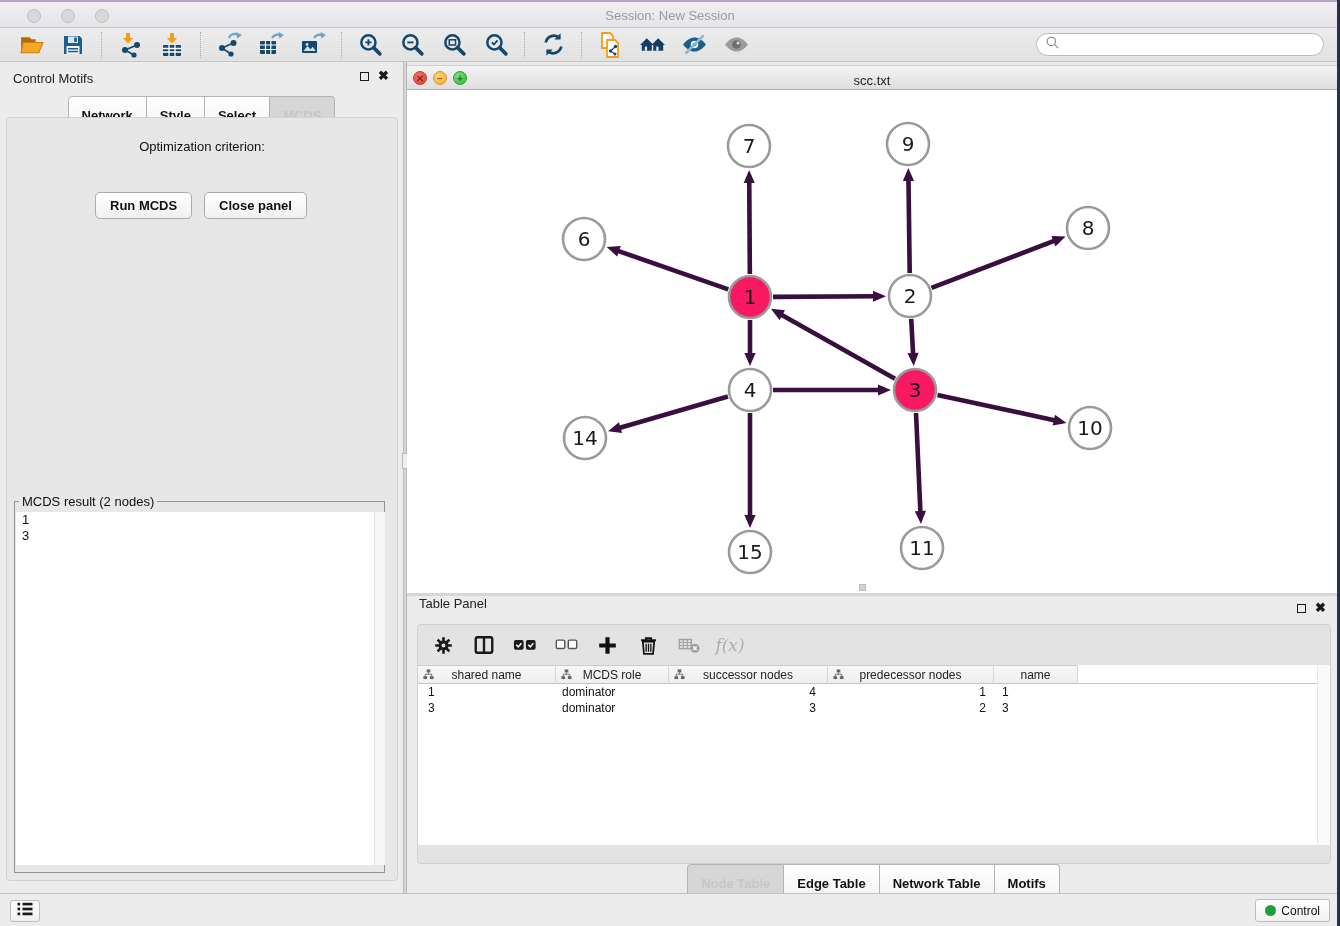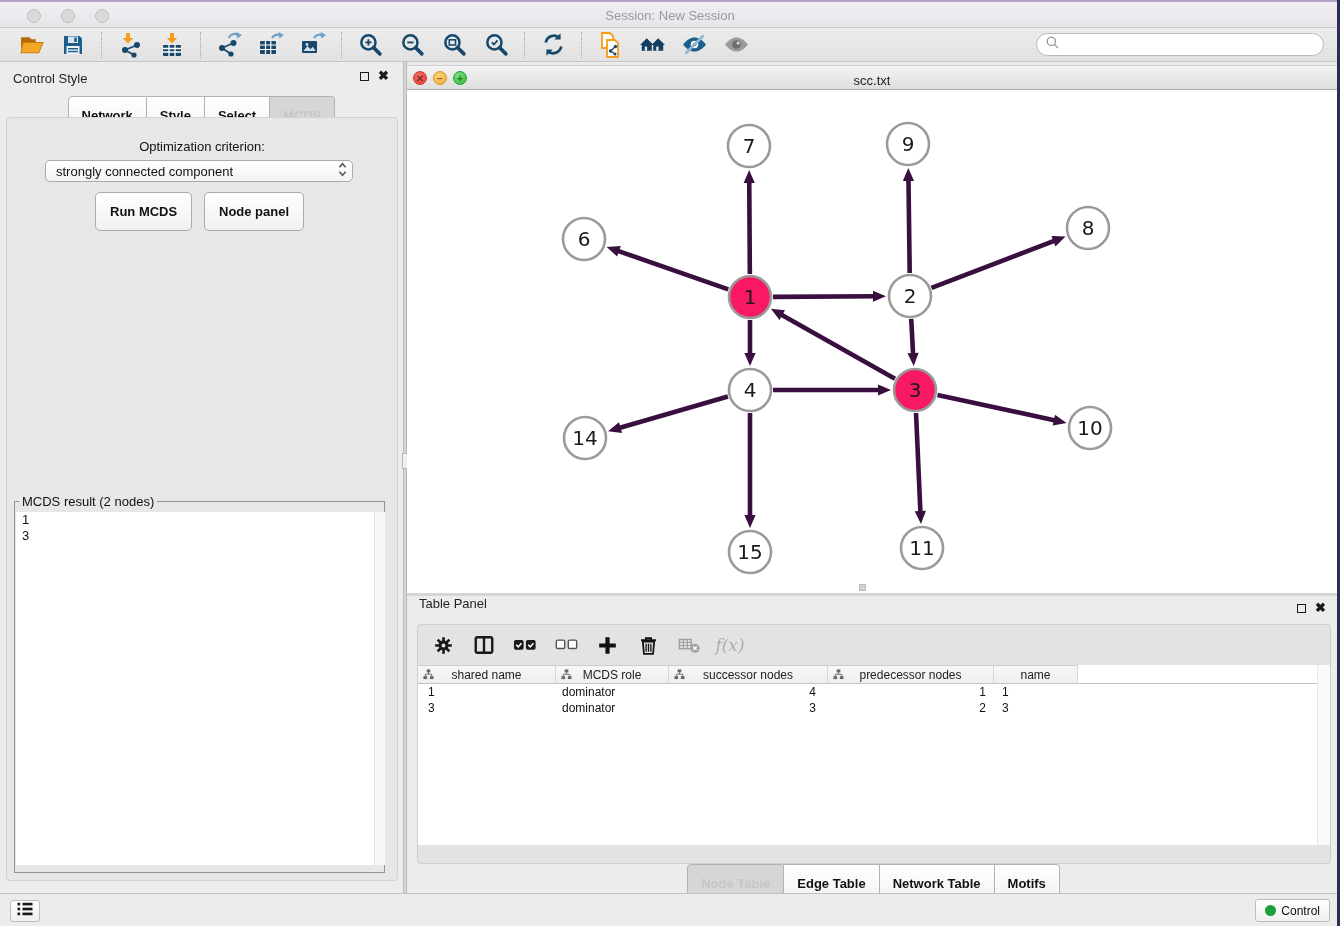--- a/index.html
+++ b/index.html
@@ -32,21 +32,21 @@
   .tabs{display:flex}
   .tab{height:38px;border:1px solid #b3b3b3;border-left:none;background:linear-gradient(#ffffff,#f2f2f2);font-size:13px;font-weight:bold;display:flex;align-items:center;justify-content:center;padding:0 13px;color:#111;cursor:default;white-space:nowrap}
   .tab:first-child{border-left:1px solid #b3b3b3;border-radius:4px 0 0 4px}
   .tab:last-child{border-radius:0 4px 4px 0}
   .tab.active{background:#d6d6d6;color:#c6c6c6}
   .cp-tabs{position:absolute;left:0;right:0;top:34px;display:flex;justify-content:center}
   .cp-body{position:absolute;left:6px;top:55px;width:392px;height:764px;background:#e7e7e7;border:1px solid #d2d2d2;border-radius:4px}
   .opt-label{position:absolute;left:0;right:0;top:21px;text-align:center;font-size:13px;color:#111}
   .criterion{position:absolute;left:38px;top:42px;width:308px;height:22px;background:linear-gradient(#fff,#f3f3f3);border:1px solid #ababab;border-radius:5px;display:flex;align-items:center;padding:0 4px 0 10px;font-size:13px}
   .criterion .val{flex:1}
-  .btn{position:absolute;height:39px;background:linear-gradient(#fff,#f0f0f0);border:1px solid #ababab;border-radius:5px;font-size:13px;font-weight:bold;font-family:"Liberation Sans",sans-serif;padding:0 14px;color:#111}
+  .btn{position:absolute;height:27px;background:linear-gradient(#fff,#f0f0f0);border:1px solid #ababab;border-radius:5px;font-size:13px;font-weight:bold;font-family:"Liberation Sans",sans-serif;padding:0 14px;color:#111}
   .run-btn{left:88px;top:74px}
   .closep-btn{left:197px;top:74px}
   .result-fs{position:absolute;left:7px;top:376px;width:371px;height:379px;border:1px solid #949494;background:transparent}
   .result-fs legend{font-size:13px;color:#111;margin-left:4px;padding:0 3px}
   .result-area{position:absolute;left:1px;right:1px;top:3px;bottom:1px;background:#fff;position:relative;height:calc(100% - 10px);font-size:13px;overflow:hidden}
   .rline{padding-left:6px;line-height:16px}
   .rline:first-child{padding-top:3px}
   .rscroll{position:absolute;right:0;top:0;bottom:0;width:11px;background:#f6f6f6;border-left:1px solid #e4e4e4}
 
   
@@ -244,41 +244,35 @@
     <div class="searchbox">
       <span id="search-ic"><svg viewBox="0 0 20 20" width="15" height="15">
             <circle cx="8.5" cy="8.5" r="5.5" fill="none" stroke="#8b8b8b" stroke-width="1.6"></circle>
             <path d="M12.5 12.5l5 5" stroke="#8b8b8b" stroke-width="1.6"></path>
           </svg></span>
       <input placeholder="" style="">
     </div>
   </div>
 
   <div class="control-panel">
-    <div class="cp-title">Control Style</div>
+    <div class="cp-title">Control Motifs</div>
     <div class="panel-hd-icons cp-hd-icons">
       <span class="float-ic"></span>
       <span class="close-ic">✖</span>
     </div>
     <div class="cp-tabs tabs" id="cp-tabs">
         <div class="tab">Network</div>
         <div class="tab">Style</div>
         <div class="tab">Select</div>
         <div class="tab active">MCDS</div>
       </div>
     <div class="cp-body">
       <div class="opt-label">Optimization criterion:</div>
-      <div class="criterion">
-        <span class="val">strongly connected component</span>
-        <span id="chev"><svg viewBox="0 0 14 22" width="11" height="17">
-              <path d="M3 8l4-4.5L11 8M3 14l4 4.5 4-4.5" fill="none" stroke="#555" stroke-width="2"></path>
-            </svg></span>
-      </div>
       <button class="btn run-btn">Run MCDS</button>
-      <button class="btn closep-btn">Node panel</button>
+      <button class="btn closep-btn">Close panel</button>
       <fieldset class="result-fs">
         <legend>MCDS result (2 nodes)</legend>
         <div class="result-area" id="result-area">
           <div class="rscroll"></div>
         <div class="rline">1</div>
             <div class="rline">3</div>
           </div>
       </fieldset>
     </div>
   </div>

